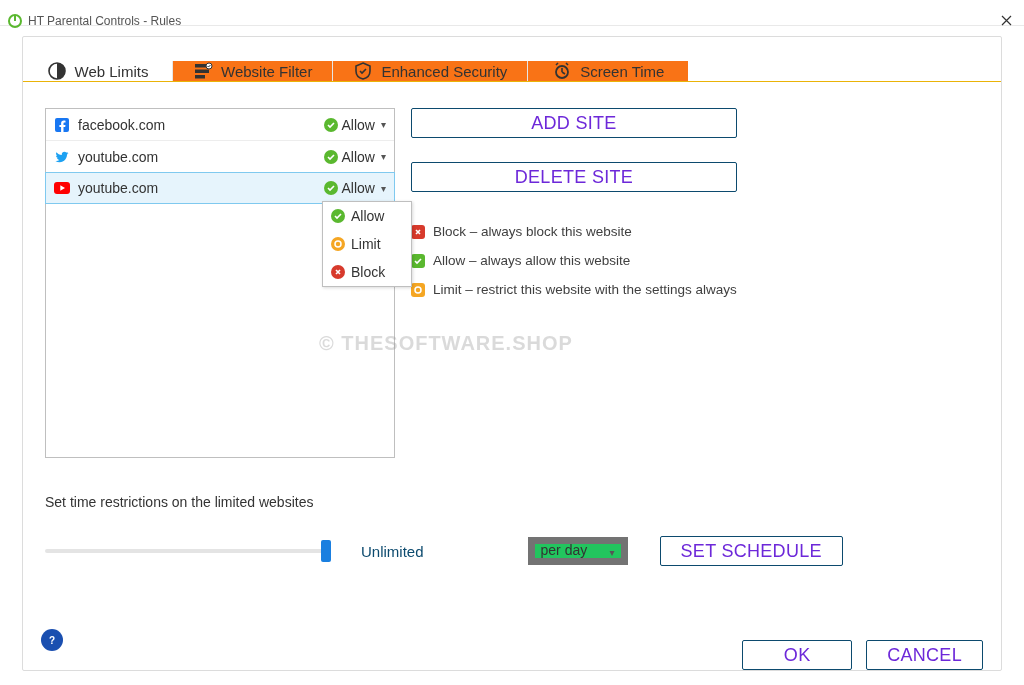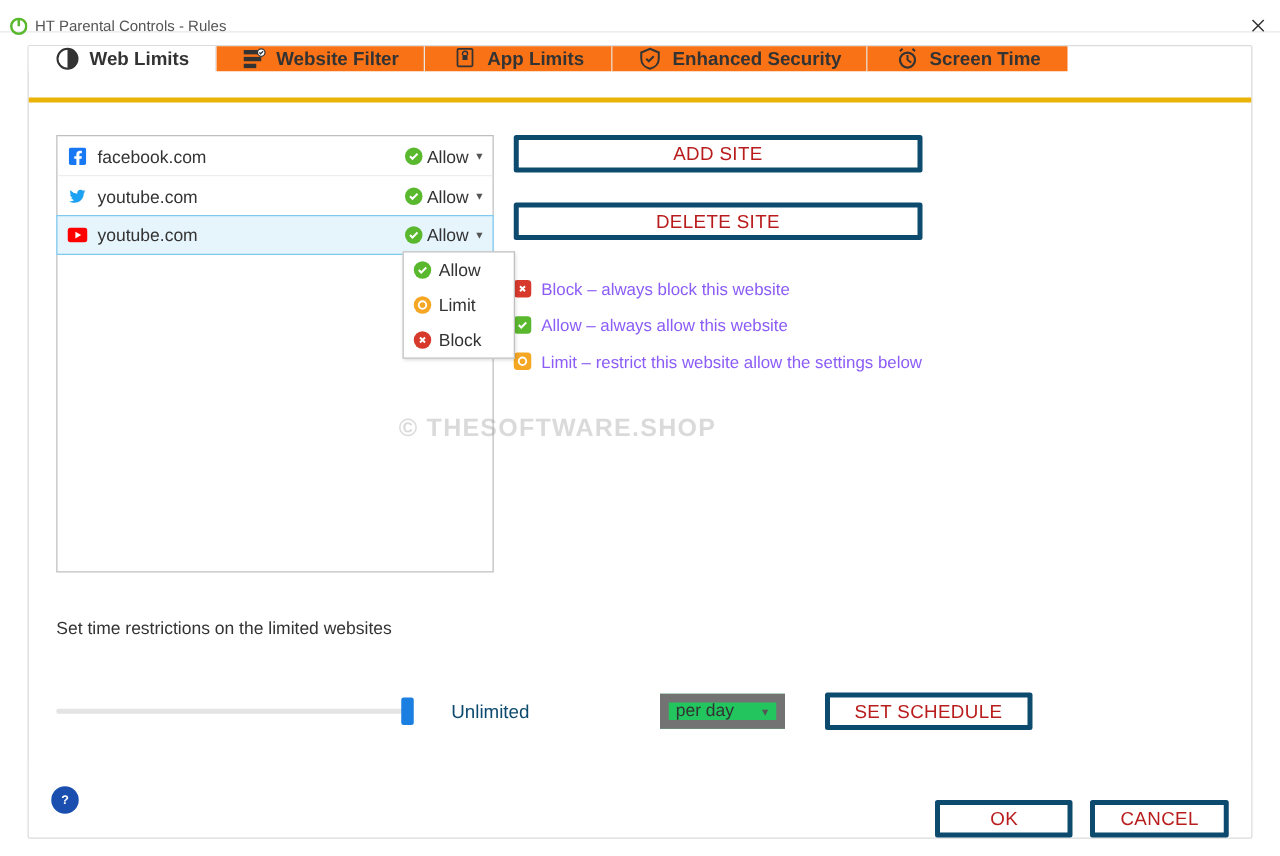--- a/index.html
+++ b/index.html
@@ -40,24 +40,23 @@
     position: absolute;
     left: 22px; right: 22px; top: 36px; bottom: 14px;
     border: 1px solid #dcdcdc;
     border-radius: 2px;
     background: #fff;
   }
 
   
   .tabs {
     display: flex;
-    align-items: flex-start;
+    align-items: flex-end;
     height: 45px;
-    border-bottom: 4px solid #eab308;
-    font-weight: bold;
+    border-bottom: 1px solid #eab308;
   }
   .tab {
     display: flex;
     align-items: center;
     gap: 8px;
     padding: 0 20px;
     font-size: 15px;
     color: #333;
     cursor: pointer;
     border-right: 1px solid #e6e6e6;
@@ -134,48 +133,48 @@
     cursor:pointer;
   }
 
   
   .right-col { display:flex; flex-direction:column; gap:24px; padding-top:0;}
   .btn {
     display:inline-flex; align-items:center; justify-content:center;
     height: 30px;
     padding: 0 20px;
     min-width: 118px;
-    border: 4px solid #0c4a6e;
+    border: 1px solid #0c4a6e;
     border-radius: 2px;
-    font-size: 15px;
+    font-size: 18px;
     letter-spacing: .3px;
     background: #fff;
     cursor: pointer;
     user-select: none;
-    color:#b91c1c;
+    color:#6d28d9;
   }
   .legend { display:flex; flex-direction:column; gap:14px; margin-top:8px; }
-  .legend-row { display:flex; align-items:flex-start; gap:8px; font-size:13.5px; color:#8b5cf6;}
+  .legend-row { display:flex; align-items:flex-end; gap:8px; font-size:13.5px; color:#404040;}
   .legend-row .status-pill { border-radius:3px; }
 
   
   .watermark {
     position:absolute;
     left: 296px; top: 250px;
     font-size: 20px;
     font-weight: 600;
     letter-spacing: 1px;
     color: rgba(150,150,150,.35);
     pointer-events:none;
     user-select:none;
   }
 
   
   .limit-row { margin-top: 36px; }
-  .limit-label { font-size:14px; color:#333; margin-bottom: 44px; }
+  .limit-label { font-size:14px; color:#333; margin-bottom: 26px; }
   .limit-controls { display:flex; align-items:center; gap: 32px; }
   .slider-wrap { position:relative; width:280px; height:16px; }
   .slider-track {
     position:absolute; left:0; right:0; top:50%; transform:translateY(-50%);
     height:4px; background:#e4e4e4; border-radius:2px;
   }
   .slider-thumb {
     position:absolute; right:-6px; top:50%; transform:translateY(-50%);
     width:10px; height:22px;
     background:#1a7fe0;
@@ -252,30 +251,20 @@
           <rect x="2" y="14" width="10" height="3.5" fill="#333"></rect>
           <circle cx="16" cy="5" r="3" fill="#fff" stroke="#333" stroke-width="1"></circle>
           <path d="M14.5 5 l1 1 l2 -2" fill="none" stroke="#333" stroke-width="1"></path>
         </svg>
       </span>
       <span>Website Filter</span>
     </div>
     <div class="tab">
       <span class="tab-icon">
         <svg width="20" height="20" viewBox="0 0 20 20">
-          <rect x="4" y="2" width="12" height="14" rx="1" fill="none" stroke="#333" stroke-width="1.4"></rect>
-          <rect x="8" y="7" width="4" height="4" fill="#333"></rect>
-          <path d="M8 7 v-1 a2 2 0 0 1 4 0 v1" fill="none" stroke="#333" stroke-width="1.2"></path>
-        </svg>
-      </span>
-      <span>App Limits</span>
-    </div>
-    <div class="tab">
-      <span class="tab-icon">
-        <svg width="20" height="20" viewBox="0 0 20 20">
           <path d="M10 2 L17 5 V10 C17 14 14 17 10 18 C6 17 3 14 3 10 V5 Z" fill="none" stroke="#333" stroke-width="1.6"></path>
           <path d="M7 10 l2 2 l4 -4" fill="none" stroke="#333" stroke-width="1.6"></path>
         </svg>
       </span>
       <span>Enhanced Security</span>
     </div>
     <div class="tab">
       <span class="tab-icon">
         <svg width="20" height="20" viewBox="0 0 20 20">
           <circle cx="10" cy="11" r="6" fill="none" stroke="#333" stroke-width="1.8"></circle>
@@ -404,21 +393,21 @@
                 </svg>
             </span>
             <span>Allow – always allow this website</span>
           </div>
           <div class="legend-row">
             <span class="status-pill status-orange">
               <svg width="10" height="10" viewBox="0 0 10 10">
                   <circle cx="5" cy="5" r="3" fill="none" stroke="#fff" stroke-width="1.5"></circle>
                 </svg>
             </span>
-            <span>Limit – restrict this website allow the settings below</span>
+            <span>Limit – restrict this website with the settings always</span>
           </div>
         </div>
       </div>
     </div>
 
     <div class="watermark">© THESOFTWARE.SHOP</div>
 
     <div class="limit-row">
       <div class="limit-label">Set time restrictions on the limited websites</div>
       <div class="limit-controls">

